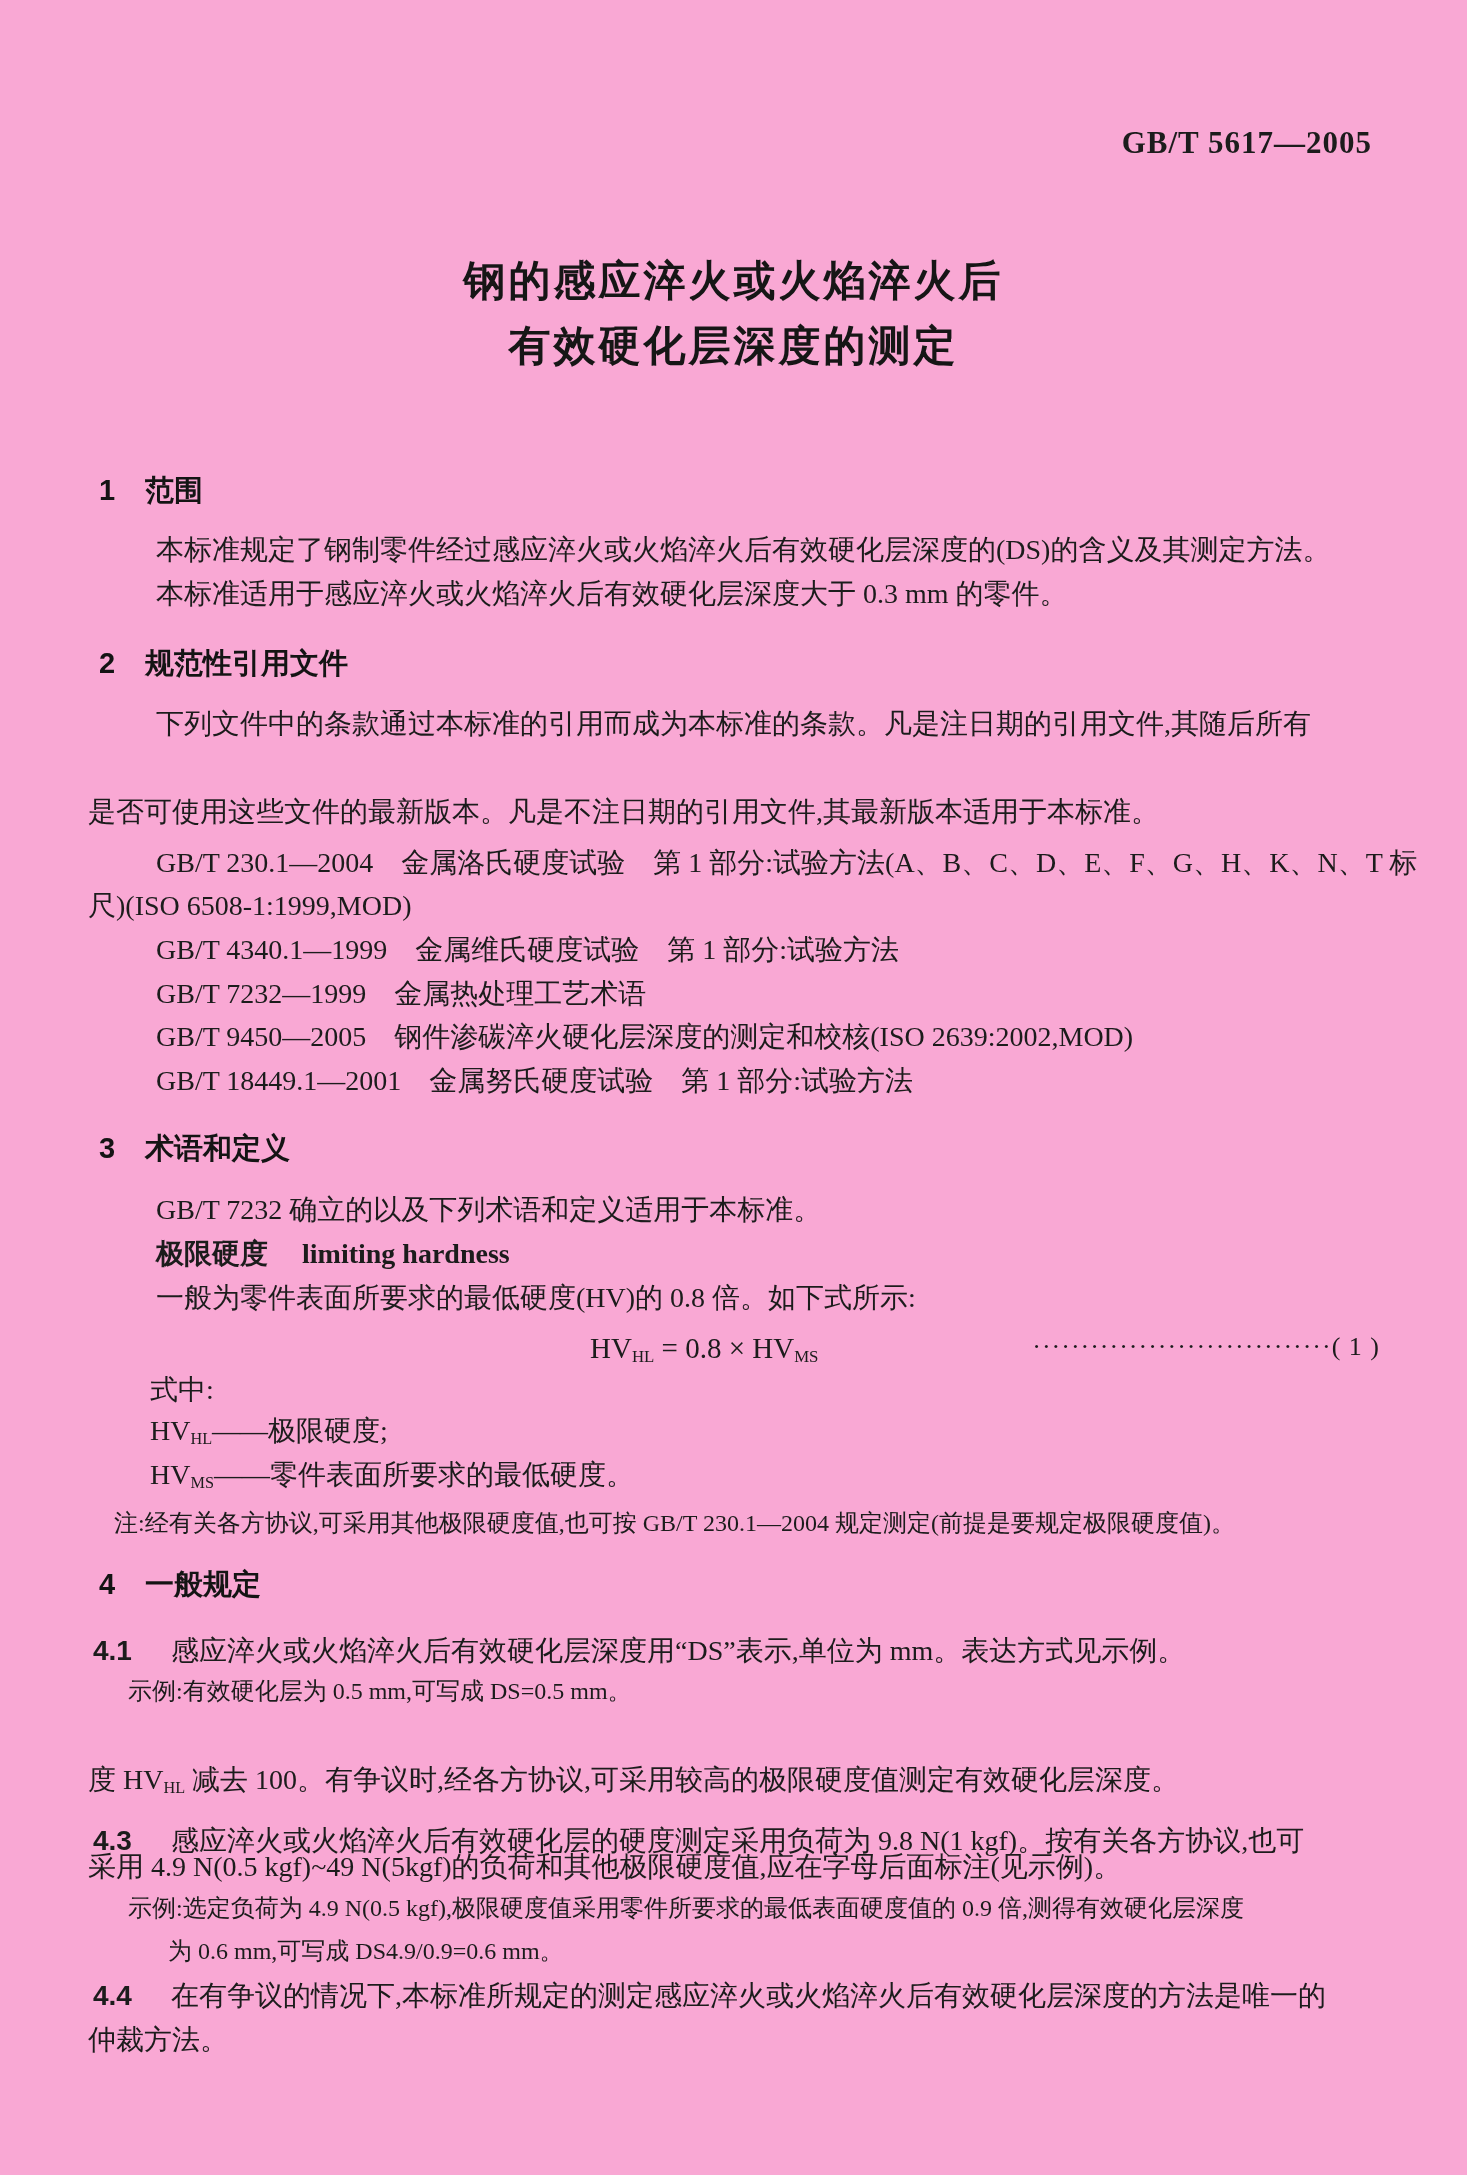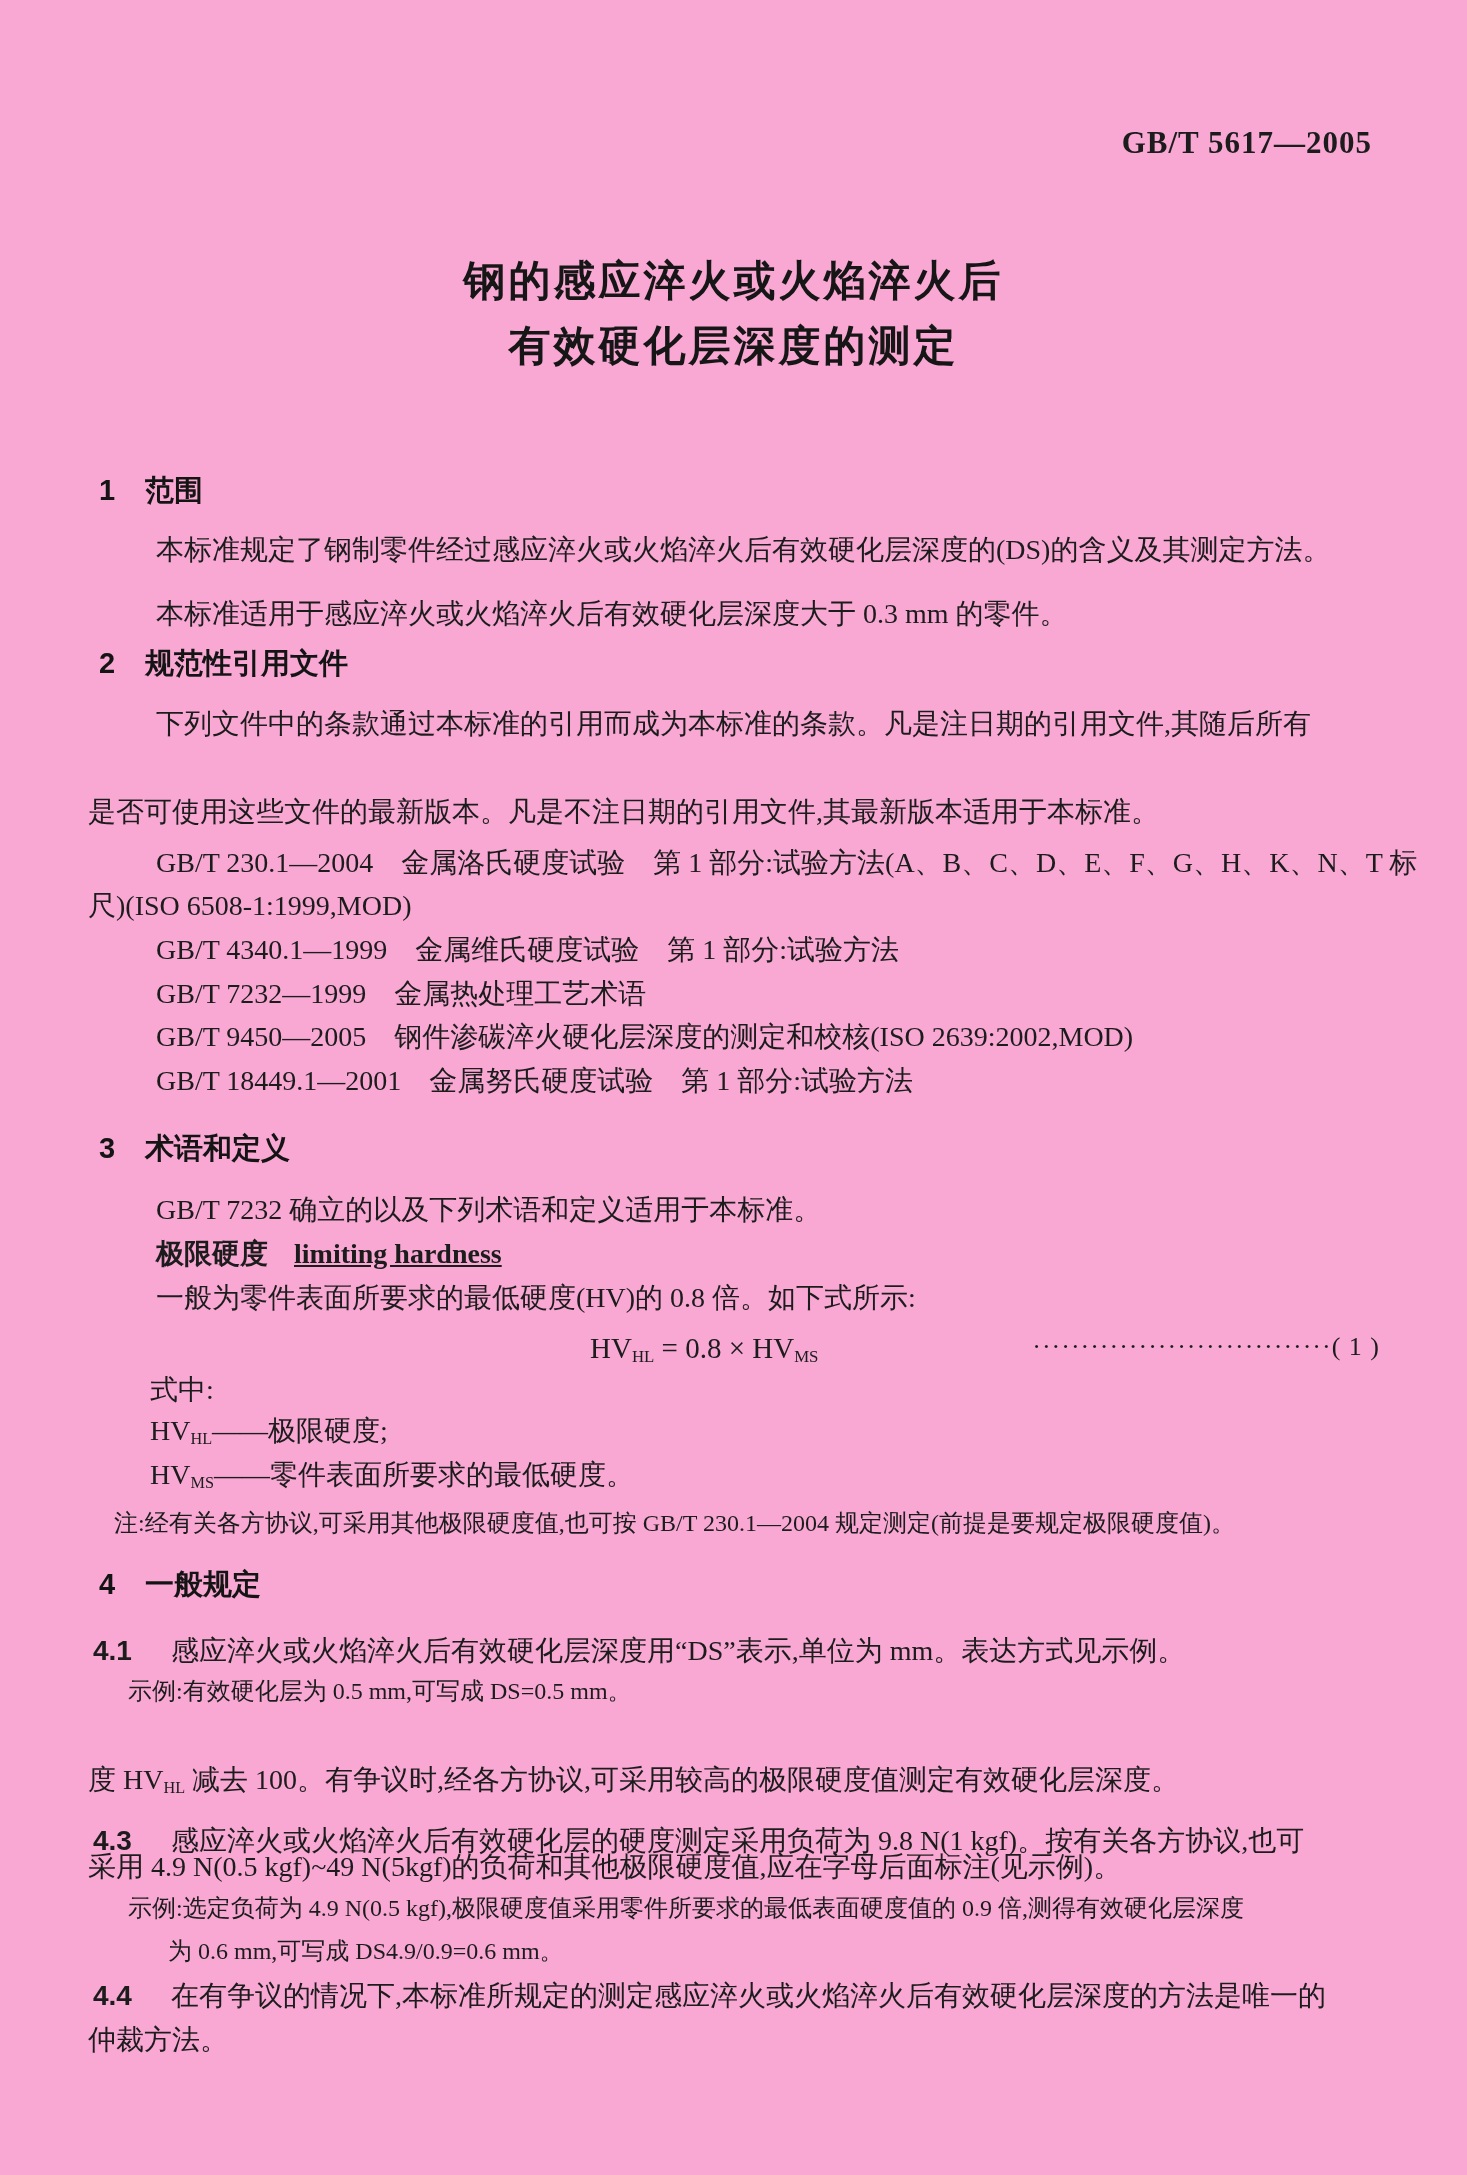--- a/index.html
+++ b/index.html
@@ -45,22 +45,21 @@
     font-weight:700;
     font-size:28px;
   }
   .term-cn{
     font-family:"Liberation Sans",sans-serif;
     font-weight:700;
   }
   .term-en{
     font-family:"Liberation Serif",serif;
     font-weight:700;
-    margin-left:26px;
-    text-decoration:underline;
+    margin-left:34px;
   }
   .small{font-size:24px;}
   .formula-row{position:absolute;left:90px;right:87px;top:1332px;height:40px;}
   .formula-expr{
     position:absolute;left:500px;top:0;
     font-family:"Liberation Serif",serif;
     font-size:29px;white-space:nowrap;
   }
   .formula-right{
     position:absolute;right:0;top:0;
@@ -75,21 +74,21 @@
 
 <div class="page">
 
   <div class="line doc-code" style="top:124px;right:95px;">GB/T 5617—2005</div>
 
   <div class="line title-line" style="top:255px;">钢的感应淬火或火焰淬火后</div>
   <div class="line title-line" style="top:320px;">有效硬化层深度的测定</div>
 
   <div class="line heading" style="top:472px;left:99px;"><span class="h-num">1</span><span>范围</span></div>
   <div class="line" style="top:532px;left:156px;">本标准规定了钢制零件经过感应淬火或火焰淬火后有效硬化层深度的(DS)的含义及其测定方法。</div>
-  <div class="line" style="top:596px;left:156px;">本标准适用于感应淬火或火焰淬火后有效硬化层深度大于 0.3 mm 的零件。</div>
+  <div class="line" style="top:576px;left:156px;">本标准适用于感应淬火或火焰淬火后有效硬化层深度大于 0.3 mm 的零件。</div>
 
   <div class="line heading" style="top:645px;left:99px;"><span class="h-num">2</span><span>规范性引用文件</span></div>
   <div class="line" style="top:706px;left:156px;">下列文件中的条款通过本标准的引用而成为本标准的条款。凡是注日期的引用文件,其随后所有</div>
   <div class="line" style="top:794px;left:88px;">是否可使用这些文件的最新版本。凡是不注日期的引用文件,其最新版本适用于本标准。</div>
   <div class="line" style="top:845px;left:156px;">GB/T 230.1—2004　金属洛氏硬度试验　第 1 部分:试验方法(A、B、C、D、E、F、G、H、K、N、T 标</div>
   <div class="line" style="top:888px;left:88px;">尺)(ISO 6508-1:1999,MOD)</div>
   <div class="line" style="top:932px;left:156px;">GB/T 4340.1—1999　金属维氏硬度试验　第 1 部分:试验方法</div>
   <div class="line" style="top:976px;left:156px;">GB/T 7232—1999　金属热处理工艺术语</div>
   <div class="line" style="top:1019px;left:156px;">GB/T 9450—2005　钢件渗碳淬火硬化层深度的测定和校核(ISO 2639:2002,MOD)</div>
   <div class="line" style="top:1063px;left:156px;text-align:center;">GB/T 18449.1—2001　金属努氏硬度试验　第 1 部分:试验方法</div>

